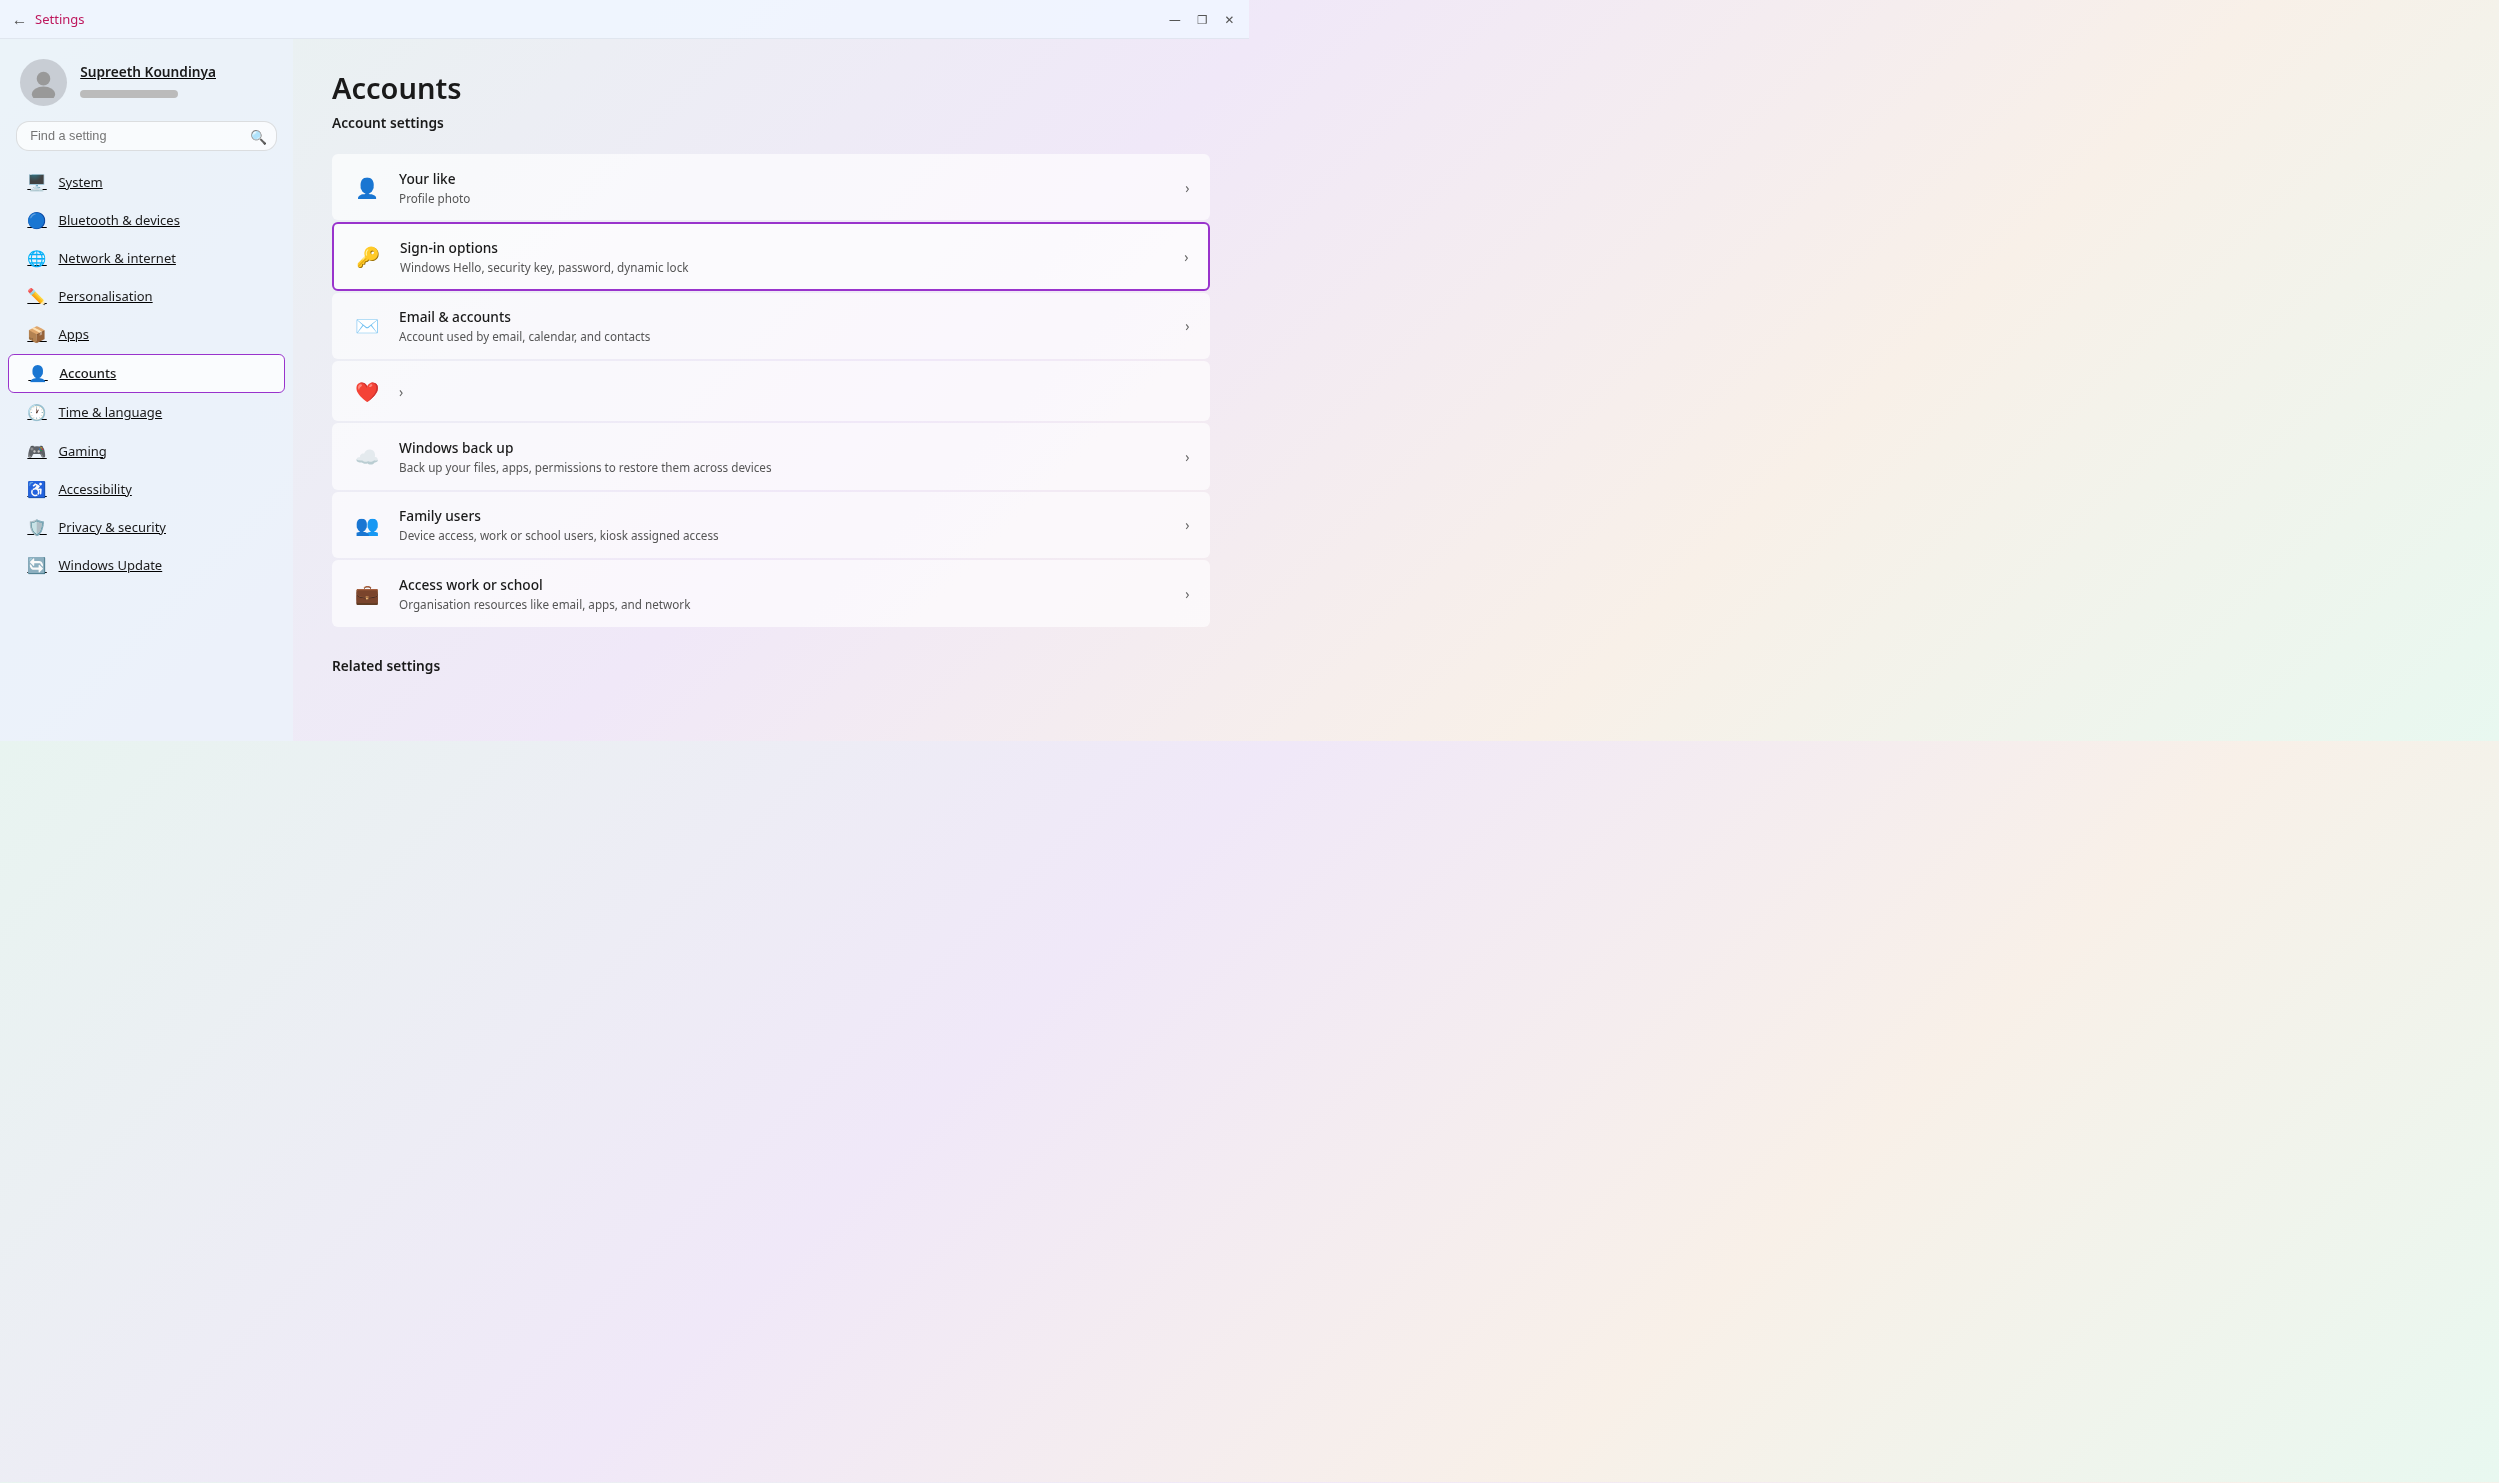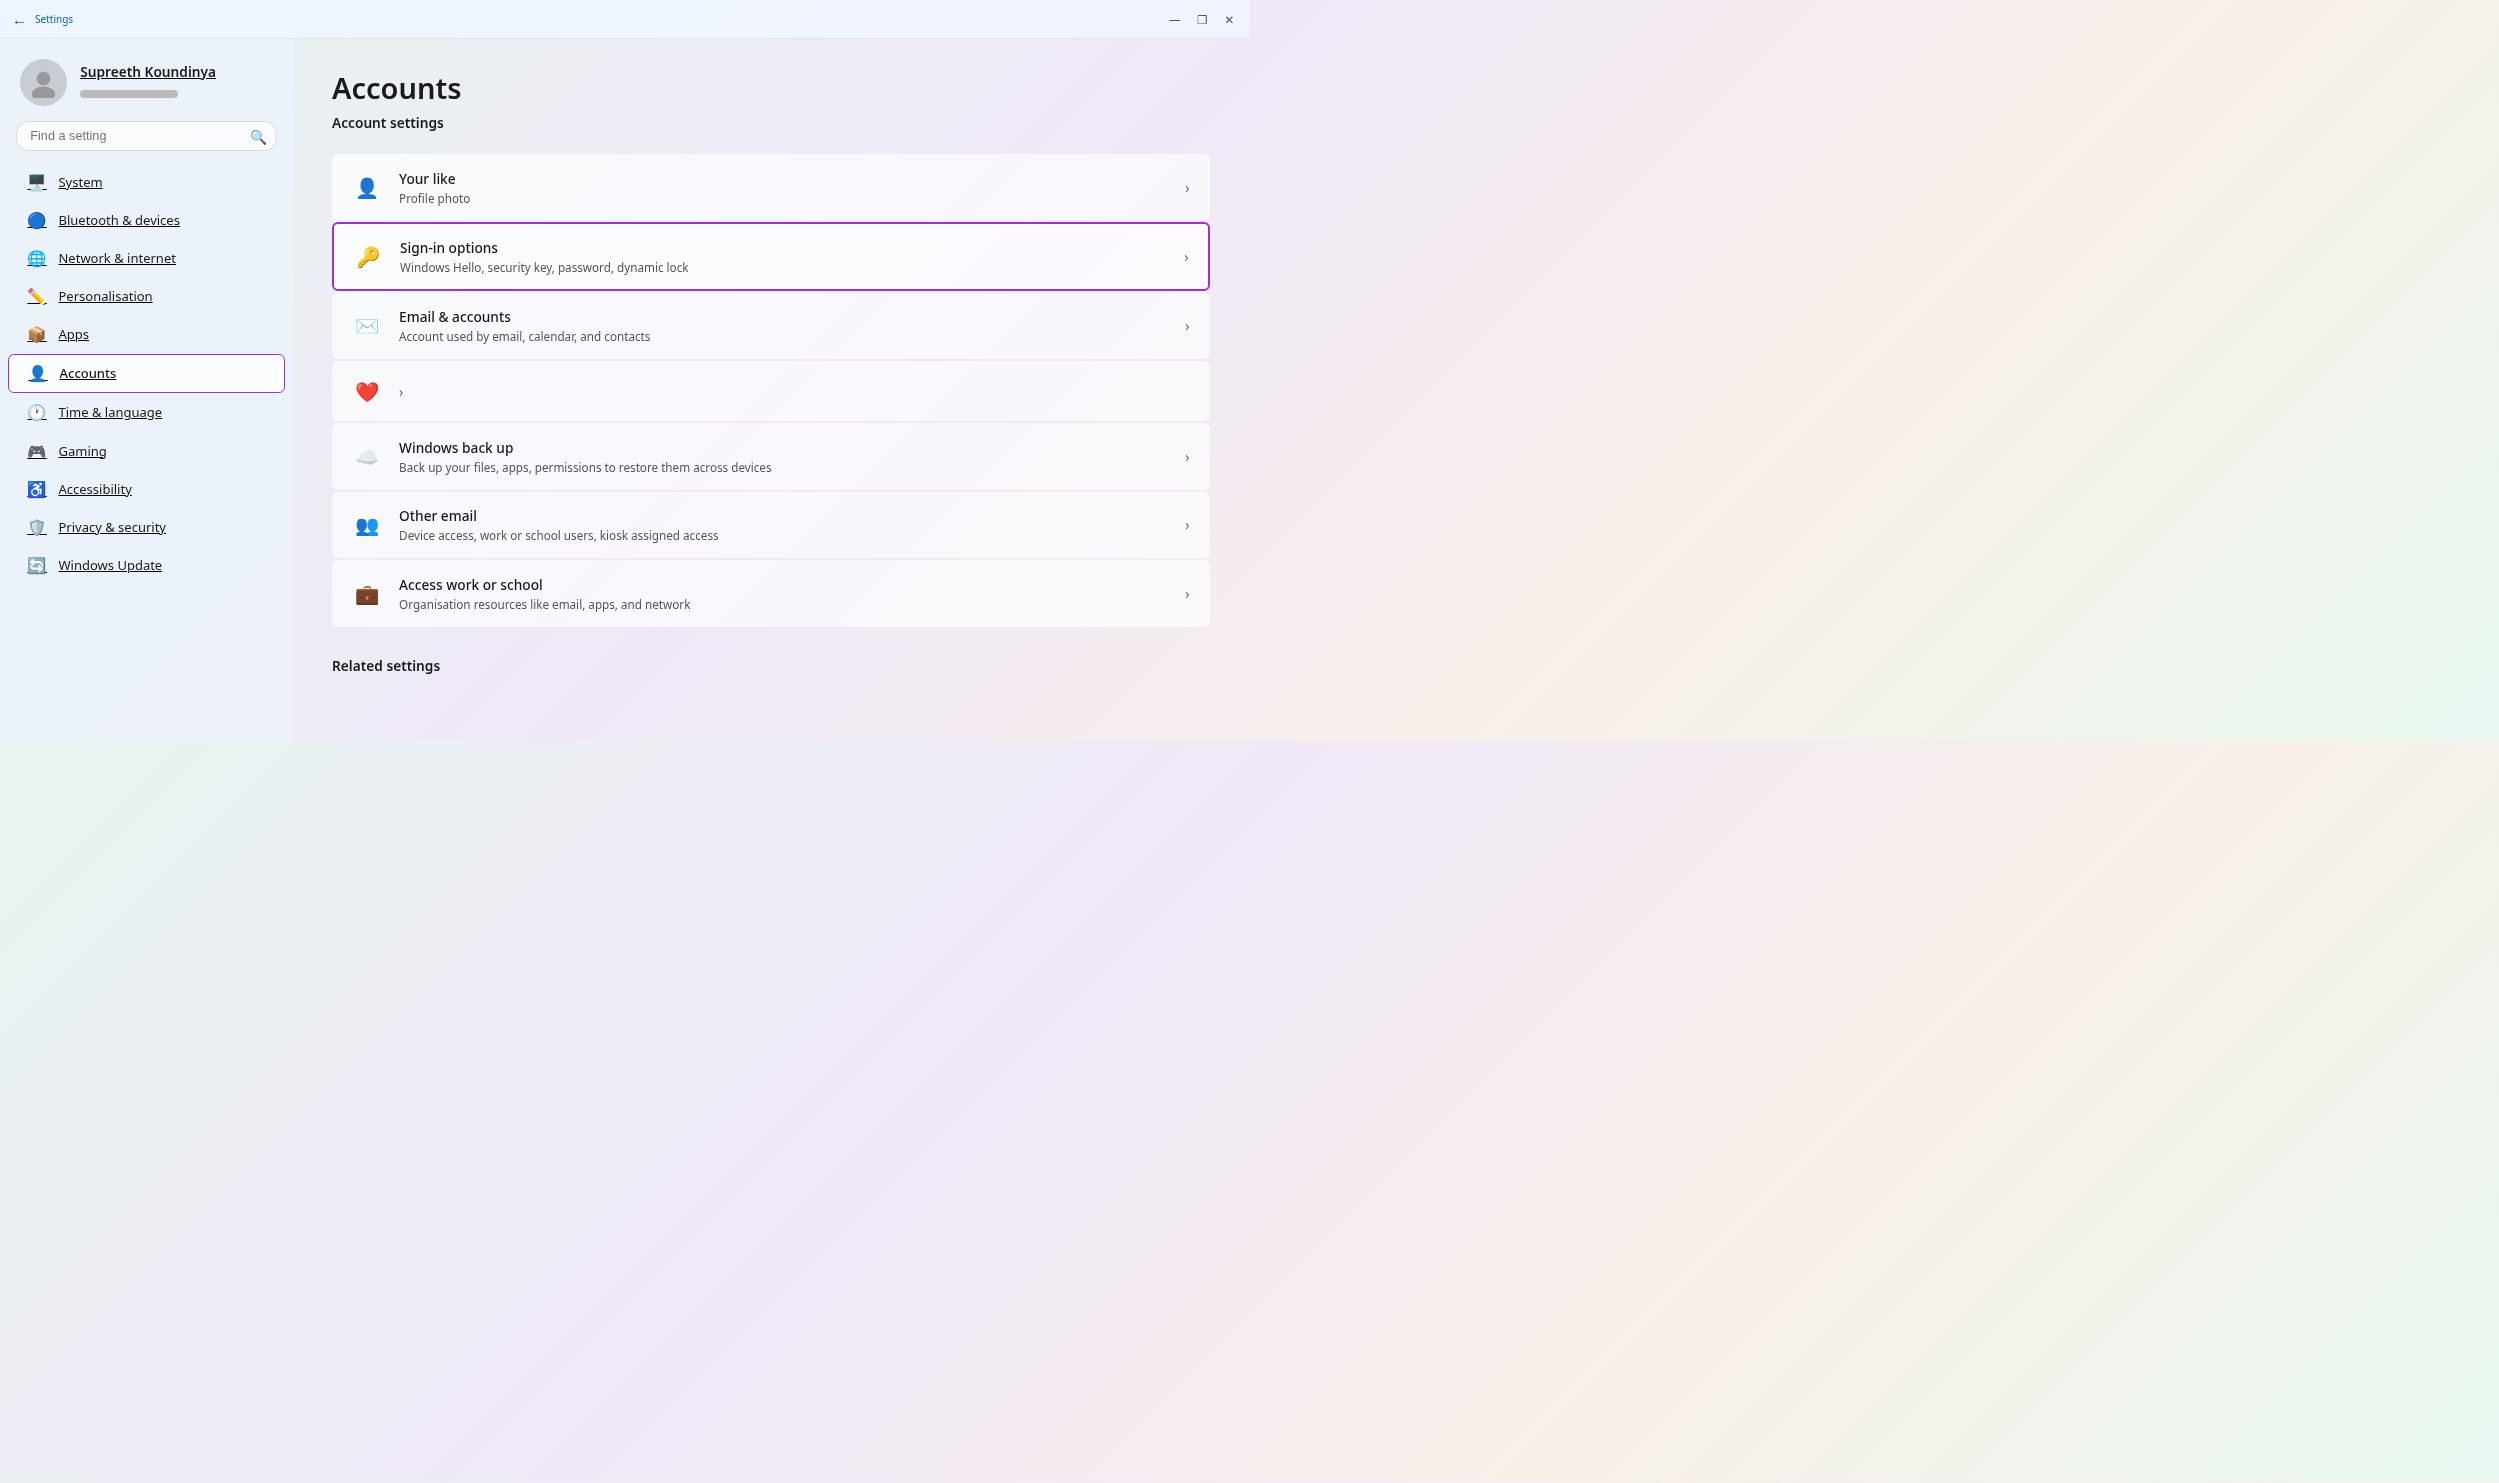--- a/index.html
+++ b/index.html
@@ -23,22 +23,22 @@
       border-bottom: 1px solid rgba(0,0,0,0.06);
       height: 39px;
       flex-shrink: 0;
     }
     .titlebar-left {
       display: flex;
       align-items: center;
       gap: 7.8px;
     }
     .titlebar-title {
-      font-size: 10px;
-      color: #0369a1;
+      font-size: 13px;
+      color: #be185d;
     }
     .titlebar-controls {
       display: flex;
       gap: 11.7px;
       align-items: center;
     }
     .titlebar-btn {
       width: 15.6px;
       height: 15.6px;
       display: flex;
@@ -346,21 +346,21 @@
     <div class="setting-icon">☁️</div>
     <div class="setting-text">
       <div class="setting-label">Windows back up</div>
       <div class="setting-desc">Back up your files, apps, permissions to restore them across devices</div>
     </div>
     <span class="setting-chevron">›</span>
   </div>
         <div class="setting-item">
     <div class="setting-icon">👥</div>
     <div class="setting-text">
-      <div class="setting-label">Other email</div>
+      <div class="setting-label">Family users</div>
       <div class="setting-desc">Device access, work or school users, kiosk assigned access</div>
     </div>
     <span class="setting-chevron">›</span>
   </div>
         <div class="setting-item">
     <div class="setting-icon">💼</div>
     <div class="setting-text">
       <div class="setting-label">Access work or school</div>
       <div class="setting-desc">Organisation resources like email, apps, and network</div>
     </div>

